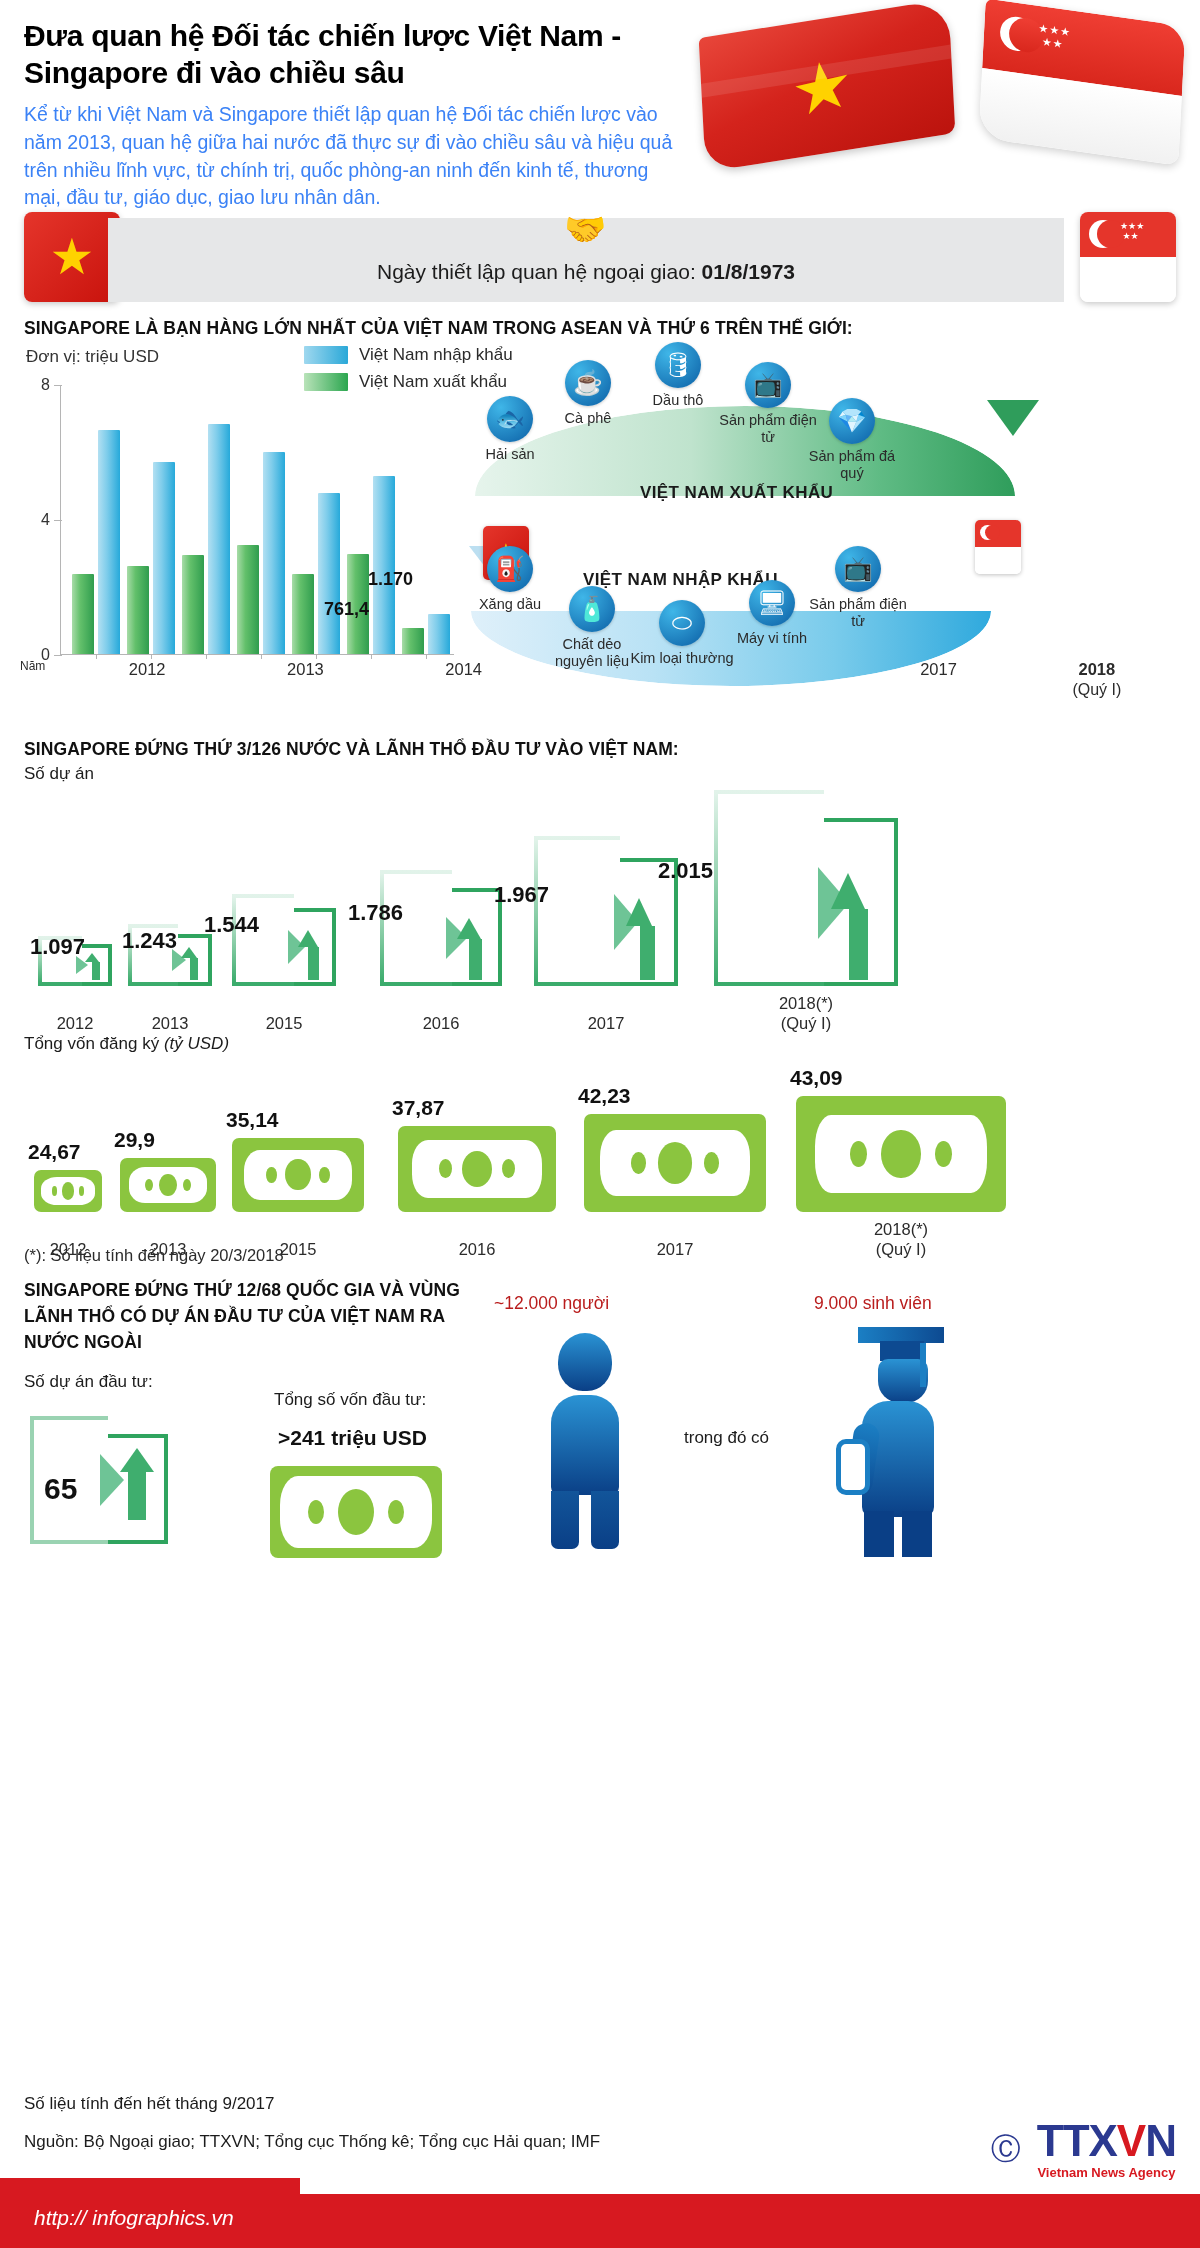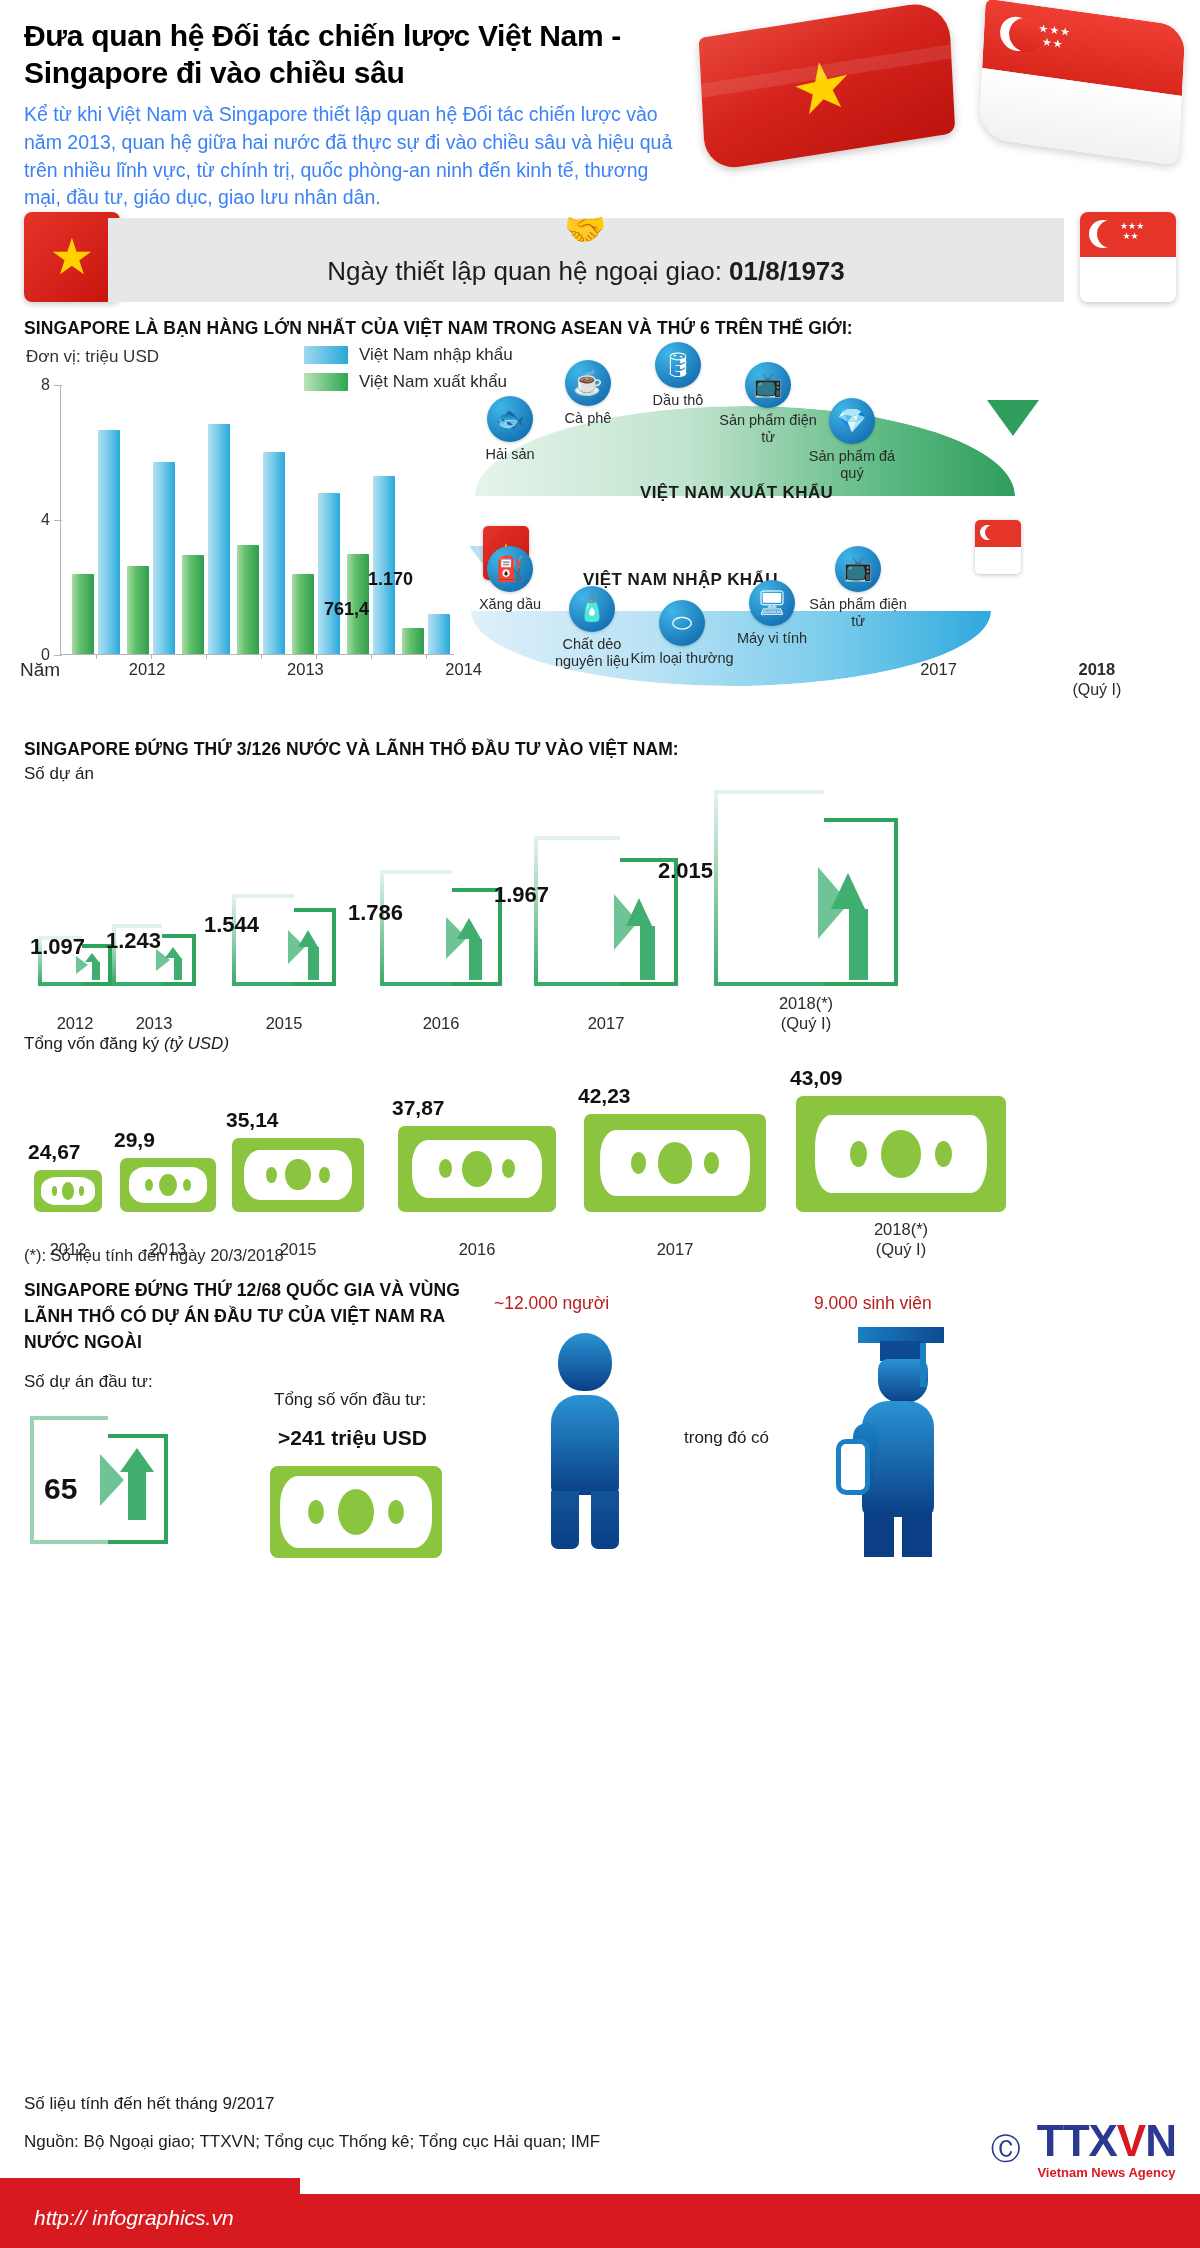--- a/index.html
+++ b/index.html
@@ -53,21 +53,21 @@
   .wave-sg .moonmask2 { position:absolute; left:25px; top:14px; width:34px; height:34px; border-radius:50%;
     background: linear-gradient(180deg,#ef3e33,#d9271d); }
   .wave-sg .stars { position:absolute; left:54px; top:16px; color:#fff; font-size:11px; letter-spacing:1px; }
 
   
   .diplo-row { position:relative; margin: 6px 24px 0 24px; height: 84px; }
   .diplo-bar {
     position:absolute; left: 84px; right: 112px; top: 0; height: 84px;
     background: #e6e7e8; display:flex; align-items:center; justify-content:center;
   }
-  .diplo-text { font-size: 26px; color:#1c1c1c; padding-top: 24px; }
+  .diplo-text { font-size: 21px; color:#1c1c1c; padding-top: 24px; }
   .diplo-text b { font-weight: bold; }
   .handshake {
     position:absolute; left: 50%; top: -6px; transform: translateX(-50%);
     font-size: 34px; line-height:1; color:#5b5f63;
   }
   .flag-vn-box {
     position:absolute; left: 0; top: -6px; width: 96px; height: 90px;
     background: linear-gradient(135deg,#e5352b,#c8120c); border-radius: 8px;
     display:flex; align-items:center; justify-content:center;
     box-shadow: 0 2px 6px rgba(0,0,0,.22);
@@ -111,21 +111,21 @@
   .bar.exp { background: linear-gradient(90deg,#a8dca8 0%,#63c06b 38%,#2f9d4e 100%); }
   .bar.imp { background: linear-gradient(90deg,#b3e0f2 0%,#7fcdeb 40%,#26a9da 100%); }
   .tickmark { position:absolute; bottom:-5px; left:50%; width:1px; height:5px; background:#b5b5b5; }
   .vlabel {
     position:absolute; font-size:18px; font-weight:bold; color:#111; white-space:nowrap;
   }
   .xlabels { position:absolute; left:44px; right:0; top: 316px; display:flex; }
   .xlab { flex:1; text-align:center; font-size:16.5px; color:#2b2b2b; line-height:1.25; }
   .xlab.last { font-weight:bold; }
   .xlab .q { font-weight:normal; font-size:16px; display:block; }
-  .year-prefix { position:absolute; left:-4px; top:316px; font-size:19px; color:#2b2b2b; }
+  .year-prefix { position:absolute; left:-4px; top:316px; font-size:12px; color:#2b2b2b; }
 
   
   .flow { position:absolute; left: 455px; top: 348px; width: 730px; height: 362px; }
   .arcE-grad {
     position:absolute; left:20px; top:58px; width:540px; height:180px;
     border-radius:50%;
     background: linear-gradient(90deg, #e6f4ec 0%, #bfe3cd 40%, #5fbb84 75%, #2f9d5b 100%);
     -webkit-mask: radial-gradient(ellipse 243px 64px at 50% 100%, transparent 99%, #000 100%);
             mask: radial-gradient(ellipse 243px 64px at 50% 100%, transparent 99%, #000 100%);
     clip-path: inset(0 0 50% 0);
@@ -419,21 +419,21 @@
         <div style="position:relative;width:74px;height:50px;">
           <div style="position:absolute;left:0;bottom:0;width:44px;height:50px;border:4px solid;border-image:linear-gradient(180deg,#e2f3ea,#3aab6b) 1;border-right:none;"></div>
           <div style="position:absolute;left:44px;bottom:0;width:30px;height:42px;border:4px solid #2fa45f;border-left:none;"></div>
           <div style="position:absolute;left:38px;bottom:11.760000000000002px;width:0;height:0;border-top:9.24px solid transparent;border-bottom:9.24px solid transparent;border-left:12.6px solid #6ec496;"></div>
           <div style="position:absolute;left:54.2px;bottom:6px;width:7.800000000000001px;height:17.64px;background:#3fae6e;"></div>
           <div style="position:absolute;left:47px;bottom:23.64px;width:0;height:0;border-left:7.199999999999999px solid transparent;border-right:7.199999999999999px solid transparent;border-bottom:9.24px solid #3fae6e;"></div>
         </div>
         <div class="door-num" style="left:-8px;bottom:26px;">1.097</div>
         <div class="door-year" style="left:-8px;bottom:-48px;width:90px;">2012</div>
       </div>
-      <div class="door-unit" style="left: 88px; margin-top: 8px;">
+      <div class="door-unit" style="left: 104px; margin-top: 8px;">
         <div style="position:relative;width:84px;height:62px;">
           <div style="position:absolute;left:0;bottom:0;width:50px;height:62px;border:4px solid;border-image:linear-gradient(180deg,#e2f3ea,#3aab6b) 1;border-right:none;"></div>
           <div style="position:absolute;left:50px;bottom:0;width:34px;height:52px;border:4px solid #2fa45f;border-left:none;"></div>
           <div style="position:absolute;left:44px;bottom:14.560000000000002px;width:0;height:0;border-top:11.44px solid transparent;border-bottom:11.44px solid transparent;border-left:14.28px solid #6ec496;"></div>
           <div style="position:absolute;left:61.56px;bottom:6px;width:8.84px;height:21.84px;background:#3fae6e;"></div>
           <div style="position:absolute;left:53.4px;bottom:27.84px;width:0;height:0;border-left:8.16px solid transparent;border-right:8.16px solid transparent;border-bottom:11.44px solid #3fae6e;"></div>
         </div>
         <div class="door-num" style="left:-6px;bottom:32.24px;">1.243</div>
         <div class="door-year" style="left:-8px;bottom:-48px;width:100px;">2013</div>
       </div>

